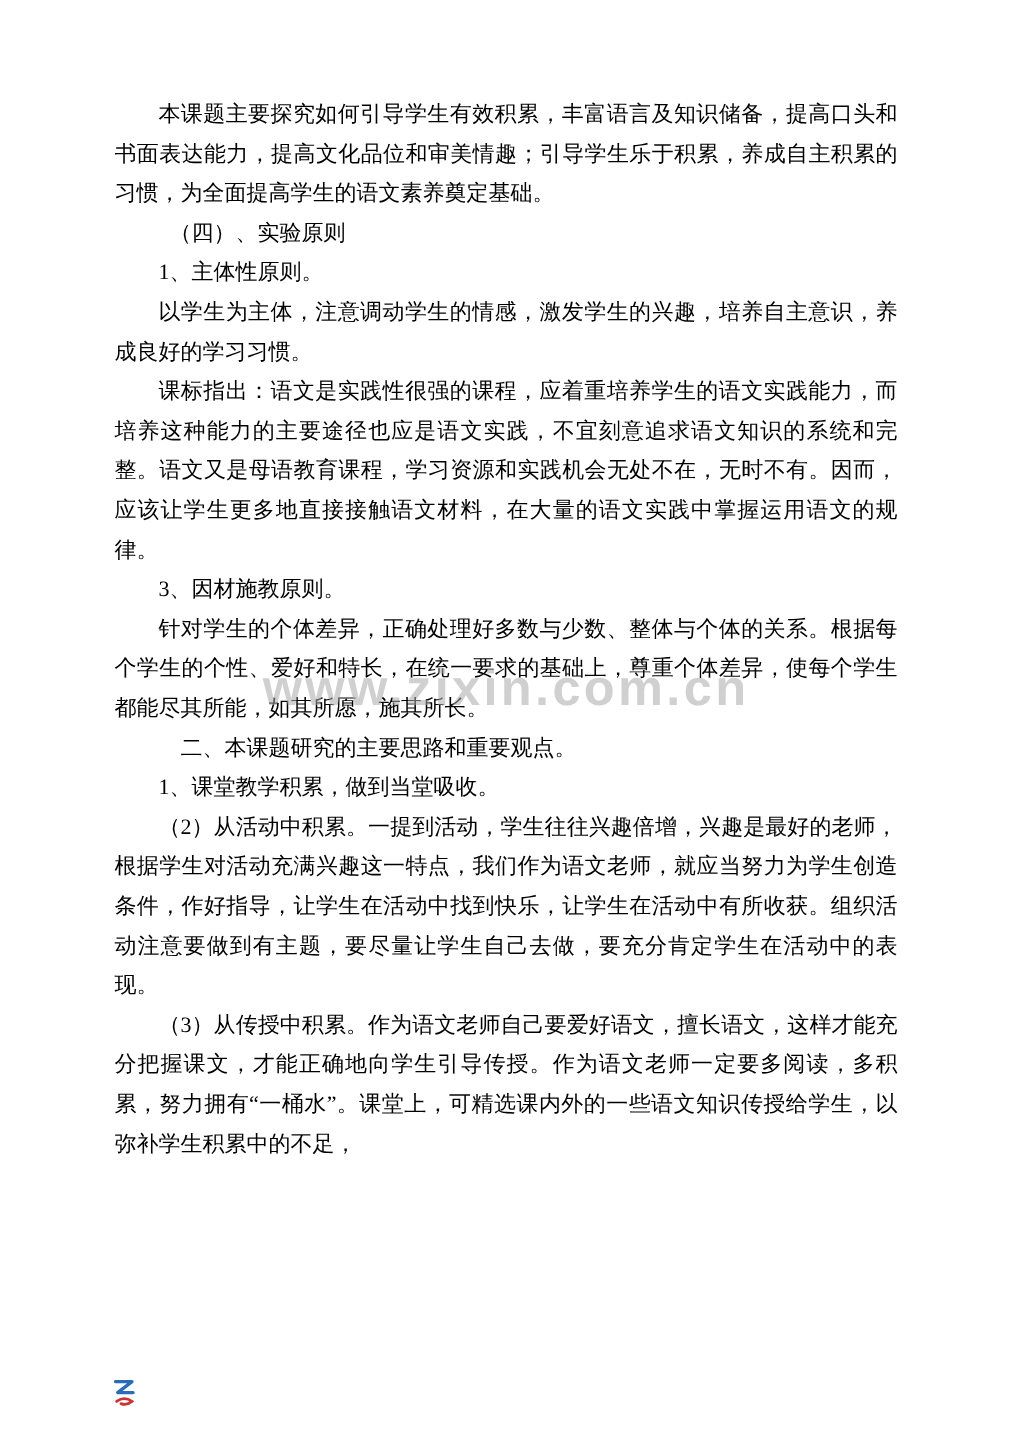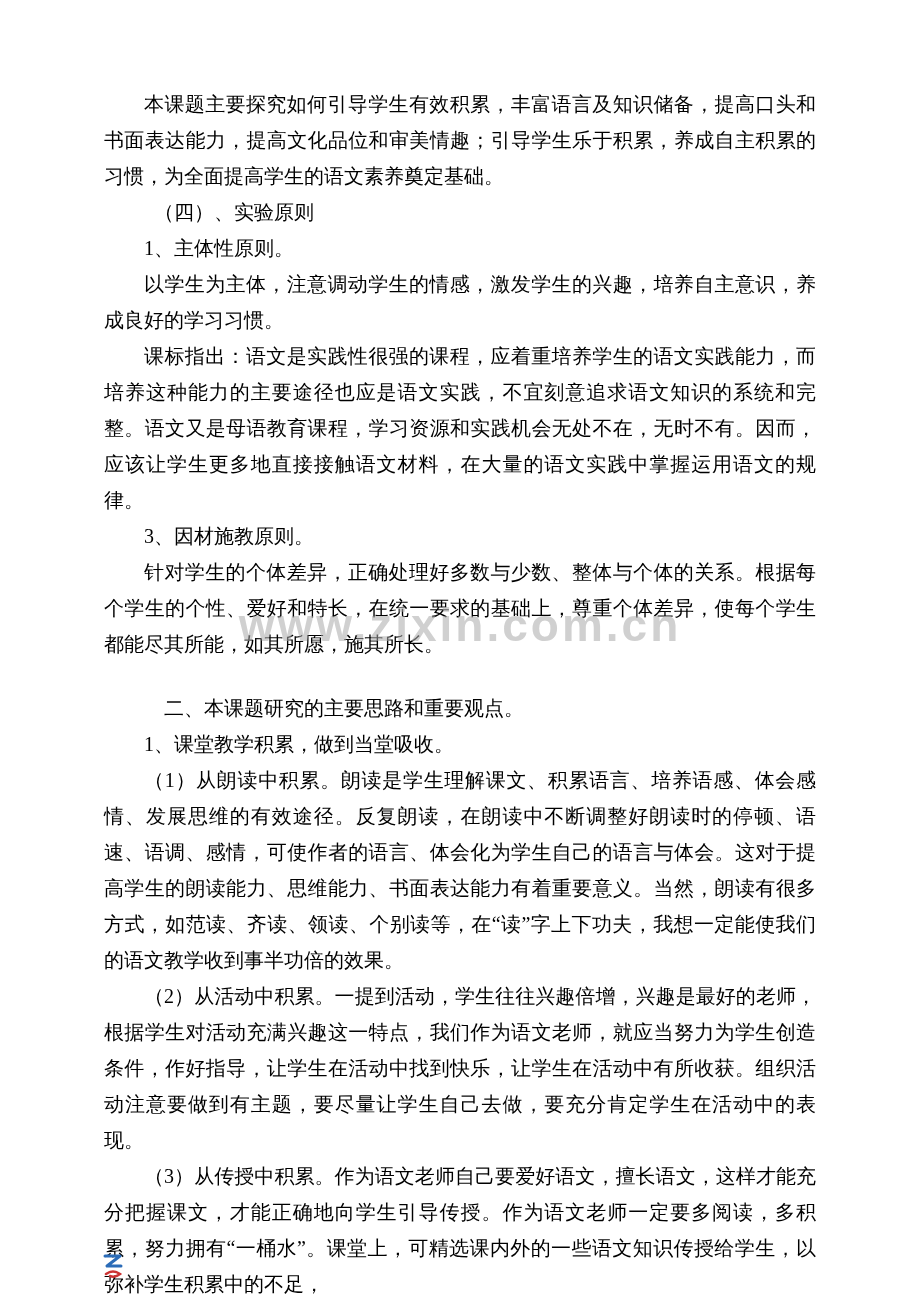--- a/index.html
+++ b/index.html
@@ -27,21 +27,21 @@
     text-align: justify;
     z-index: 1;
   }
   .content p {
     margin: 0;
     padding: 0;
     text-indent: 2em;
     word-break: break-all;
   }
   .content p.indent-25 { text-indent: 2.5em; }
-  .content p.indent-3  { text-indent: 3em; margin-top: 28px; }
+  .content p.indent-3  { text-indent: 3em; }
   .watermark {
     position: absolute;
     top: 598px;
     left: 50%;
     transform: translateX(-50%);
     font-family: "Liberation Sans", "DejaVu Sans", sans-serif;
     font-size: 46px;
     font-weight: 700;
     letter-spacing: 3px;
     color: rgba(170, 170, 170, 0.55);
@@ -67,21 +67,20 @@
   <div class="content">
     <p>本课题主要探究如何引导学生有效积累，丰富语言及知识储备，提高口头和书面表达能力，提高文化品位和审美情趣；引导学生乐于积累，养成自主积累的习惯，为全面提高学生的语文素养奠定基础。</p>
     <p class="indent-25">（四）、实验原则</p>
     <p>1、主体性原则。</p>
     <p>以学生为主体，注意调动学生的情感，激发学生的兴趣，培养自主意识，养成良好的学习习惯。</p>
     <p>课标指出：语文是实践性很强的课程，应着重培养学生的语文实践能力，而培养这种能力的主要途径也应是语文实践，不宜刻意追求语文知识的系统和完整。语文又是母语教育课程，学习资源和实践机会无处不在，无时不有。因而，应该让学生更多地直接接触语文材料，在大量的语文实践中掌握运用语文的规律。</p>
     <p>3、因材施教原则。</p>
     <p>针对学生的个体差异，正确处理好多数与少数、整体与个体的关系。根据每个学生的个性、爱好和特长，在统一要求的基础上，尊重个体差异，使每个学生都能尽其所能，如其所愿，施其所长。</p>
     <p class="indent-3">二、本课题研究的主要思路和重要观点。</p>
     <p>1、课堂教学积累，做到当堂吸收。</p>
-    <p>（1）从朗读中积累。朗读是学生理解课文、积累语言、培养语感、体会感情、发展思维的有效途径。反复朗读，在朗读中不断调整好朗读时的停顿、语速、语调、感情，可使作者的语言、体会化为学生自己的语言与体会。这对于提高学生的朗读能力、思维能力、书面表达能力有着重要意义。当然，朗读有很多方式，如范读、齐读、领读、个别读等，在“读”字上下功夫，我想一定能使我们的语文教学收到事半功倍的效果。</p>
     <p>（2）从活动中积累。一提到活动，学生往往兴趣倍增，兴趣是最好的老师，根据学生对活动充满兴趣这一特点，我们作为语文老师，就应当努力为学生创造条件，作好指导，让学生在活动中找到快乐，让学生在活动中有所收获。组织活动注意要做到有主题，要尽量让学生自己去做，要充分肯定学生在活动中的表现。</p>
     <p>（3）从传授中积累。作为语文老师自己要爱好语文，擅长语文，这样才能充分把握课文，才能正确地向学生引导传授。作为语文老师一定要多阅读，多积累，努力拥有“一桶水”。课堂上，可精选课内外的一些语文知识传授给学生，以弥补学生积累中的不足，</p>
   </div>
 
   <div class="watermark">www.zixin.com.cn</div>
 
   <svg class="corner-logo" viewBox="0 0 26 28" xmlns="http://www.w3.org/2000/svg">
     <path d="M5 4 L20 4 L7 14 L21 14" fill="none" stroke="#2b6cb8" stroke-width="3" stroke-linecap="round" stroke-linejoin="round"></path>
     <path d="M6 22 Q13 17 20 22 Q15 26 10 24" fill="none" stroke="#cc3333" stroke-width="2.5" stroke-linecap="round"></path>
   </svg>

